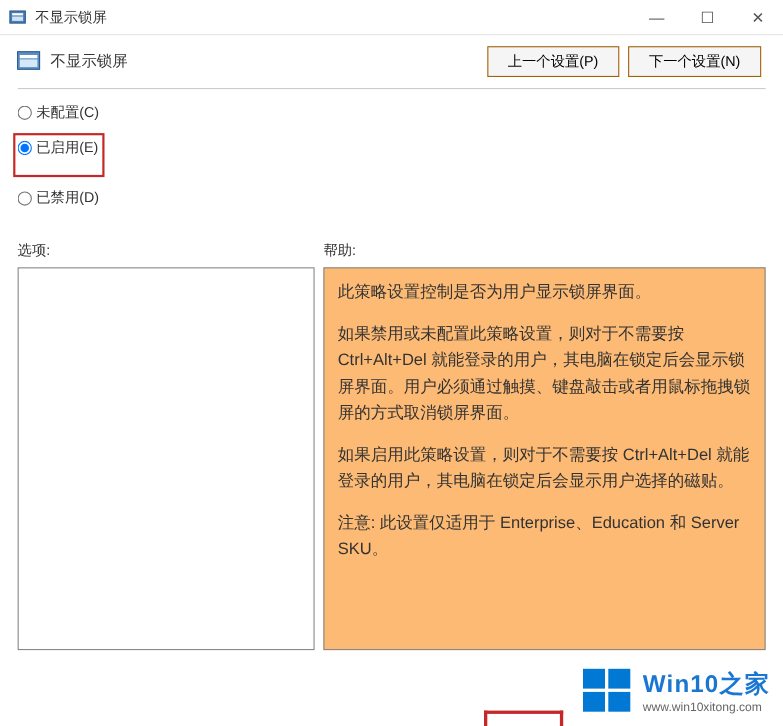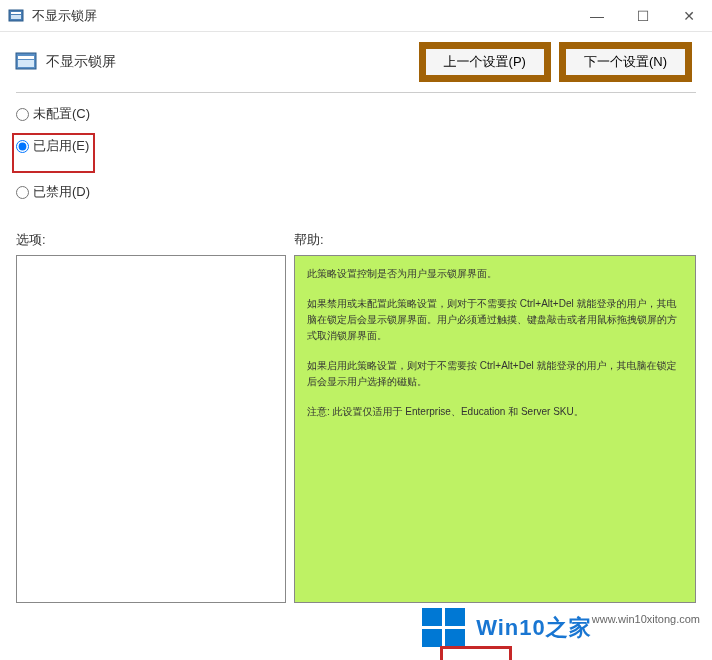--- a/index.html
+++ b/index.html
@@ -8,21 +8,21 @@
     .titlebar { height: 32px; display: flex; align-items: center; padding-left: 8px; border-bottom: 1px solid #e5e5e5; }
     .titlebar-icon { width: 16px; height: 16px; margin-right: 8px; }
     .titlebar-title { flex: 1; font-size: 13px; color: #333; }
     .win-controls { display: flex; }
     .win-btn { width: 46px; height: 32px; display: flex; align-items: center; justify-content: center; font-size: 14px; color: #555; }
     
     .header-row { display: flex; align-items: center; padding: 10px 14px 6px 14px; }
     .header-icon { width: 24px; height: 24px; margin-right: 8px; }
     .header-title { font-size: 14px; color: #333; flex: 1; }
     .nav-buttons { display: flex; gap: 8px; margin-right: 6px; }
-    .nav-btn { padding: 4px 18px; border: 7px solid #a16207; background: #f5f5f5; font-size: 13px; cursor: pointer; }
+    .nav-btn { padding: 4px 18px; border: 1px solid #a16207; background: #f5f5f5; font-size: 13px; cursor: pointer; }
     
     hr.sep { border: none; border-top: 1px solid #ccc; margin: 4px 16px 8px 16px; }
     
     .config-area { display: flex; padding: 0 16px; gap: 25px; }
     .radio-col { width: 100px; padding-top: 4px; }
     .radio-opt { display: flex; align-items: center; margin-bottom: 14px; font-size: 13px; color: #333; }
     .radio-opt input { margin-right: 4px; }
     .highlight-box { border: 2px solid #c62828; padding: 2px 4px 16px 2px; margin: -4px -6px 10px -4px; display: inline-flex; align-items: flex-start; }
     
     .right-col { flex: 1; }
@@ -30,26 +30,26 @@
     .field-label { width: 70px; padding-top: 4px; font-size: 13px; color: #333; }
     .comment-box { flex: 1; border: 1px solid #888; height: 68px; background: #fff; overflow-y: scroll; padding: 4px; font-size: 13px; }
     .platform-box { flex: 1; border: 1px solid #888; min-height: 42px; background: #fff; padding: 6px 8px; font-size: 13px; color: #333; position: relative; overflow-y: scroll; }
     
     .lower-labels { display: flex; padding: 16px 16px 6px 16px; font-size: 13px; color: #333; }
     .opt-label { flex: 0 0 278px; }
     .help-label { flex: 1; }
     
     .lower-panes { display: flex; padding: 0 16px; gap: 8px; }
     .options-pane { width: 270px; height: 348px; border: 1px solid #888; background: #fff; }
-    .help-pane { flex: 1; height: 348px; border: 1px solid #888; background: #bef264; padding: 10px 12px; font-size: 10px; color: #333; line-height: 1.6; overflow-y: auto; }
+    .help-pane { flex: 1; height: 348px; border: 1px solid #888; background: #fdba74; padding: 10px 12px; font-size: 15px; color: #333; line-height: 1.6; overflow-y: auto; }
     .help-pane p { margin-bottom: 14px; }
     
     .watermark { position: absolute; bottom: 8px; right: 12px; display: flex; align-items: center; gap: 8px; }
     .win-logo { width: 48px; height: 48px; }
-    .wm-text { display: flex; flex-direction: row; }
+    .wm-text { display: flex; flex-direction: column; }
     .wm-main { font-size: 22px; font-weight: 600; color: #1976d2; letter-spacing: 1px; }
     .wm-sub { font-size: 11px; color: #666; }
     
     .bottom-highlight { position: absolute; bottom: 0; left: 440px; width: 72px; height: 14px; border-top: 3px solid #c62828; border-left: 3px solid #c62828; border-right: 3px solid #c62828; }
   </style>
 </head>
 <body>
 
 <div class="titlebar">
   <svg class="titlebar-icon" viewBox="0 0 16 16">

